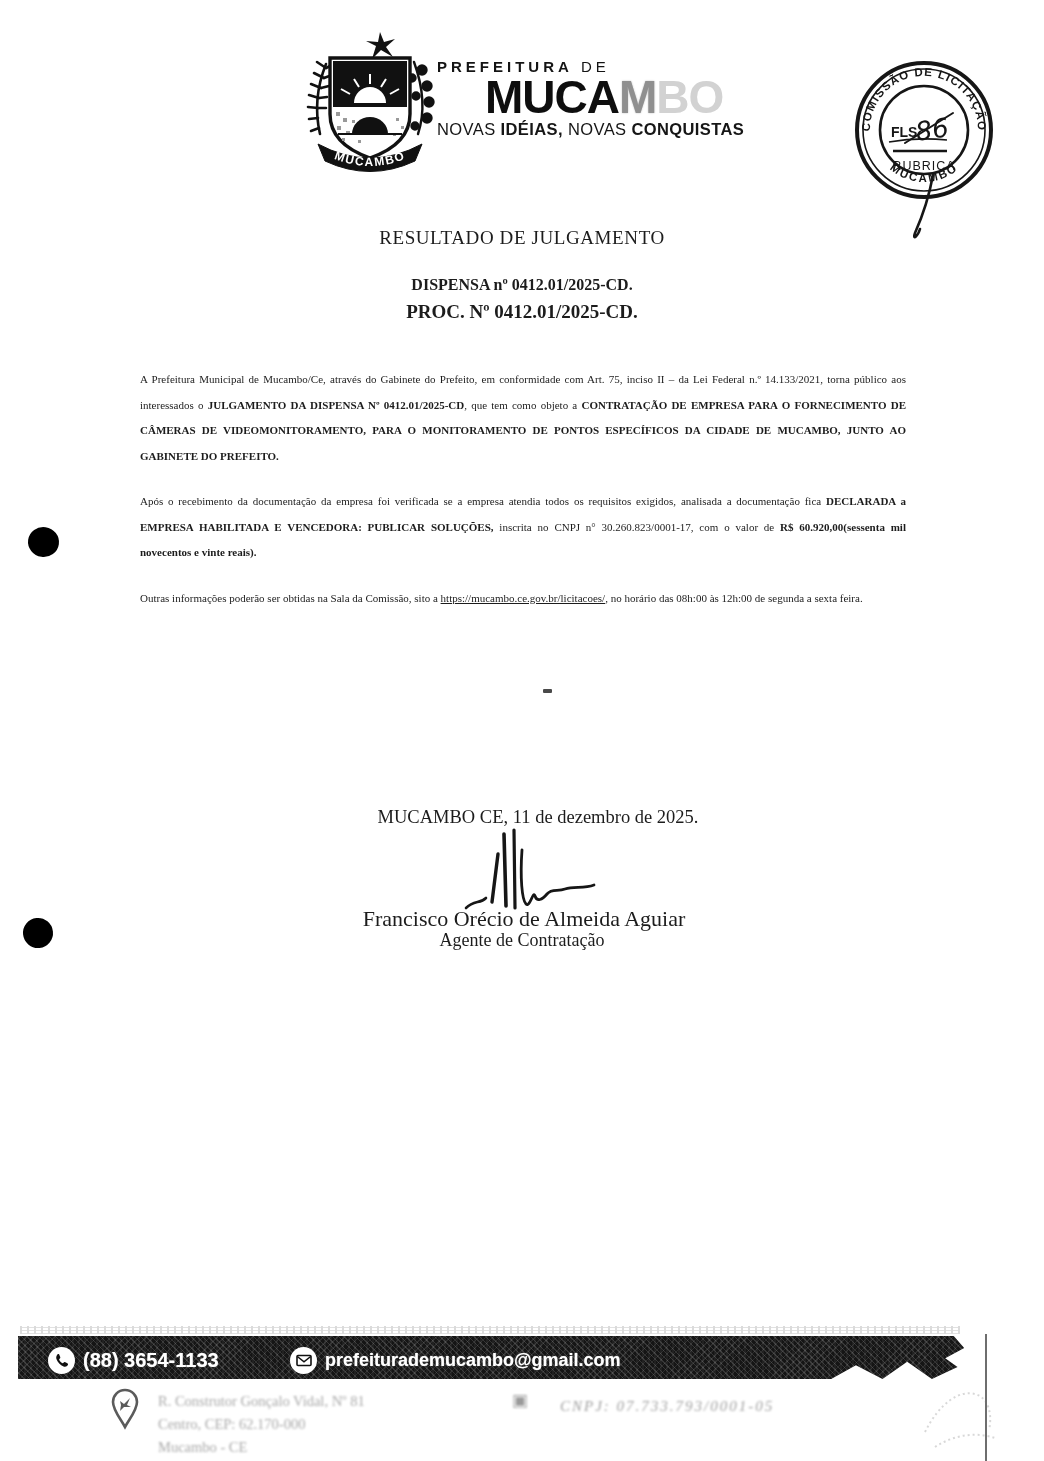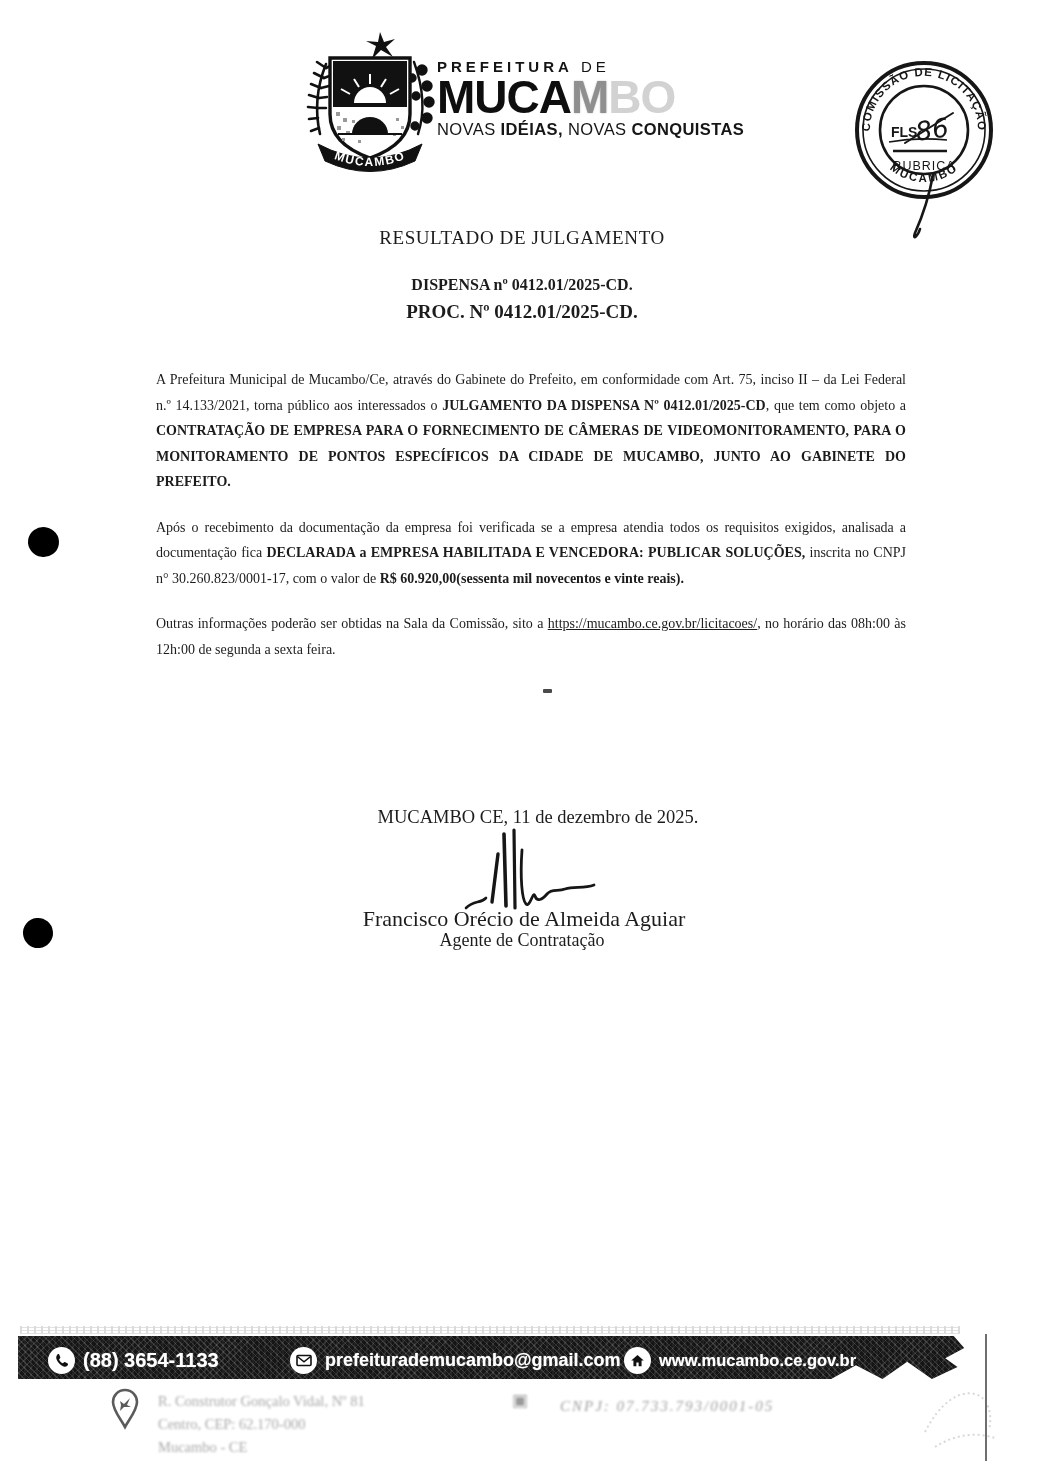--- a/index.html
+++ b/index.html
@@ -6,37 +6,37 @@
   .page{position:relative;width:1044px;height:1461px;margin:0 auto;background:#ffffff;overflow:hidden;
         font-family:"Liberation Serif", serif;color:#1c1c1c;}
   .abs{position:absolute;}
 
   
   .crest{left:300px;top:30px;width:140px;height:148px;}
   .brand{left:437px;top:58px;width:300px;}
   .brand-top{font-family:"Liberation Sans", sans-serif;font-size:15px;letter-spacing:4px;color:#141414;white-space:nowrap;}
   .brand-top .b{font-weight:800;}
   .brand-name{font-family:"Liberation Sans", sans-serif;font-weight:800;font-size:46px;line-height:42px;letter-spacing:-1px;white-space:nowrap;margin-top:1px;}
-  .brand-name .solid{color:#0e0e0e;}
+  .brand-name .solid{color:#0e0e0e;margin-left:48px;}
   .brand-name .fade-m{color:#8f8f8f;text-shadow:0 0 2px #bbb;}
   .brand-name .fade-bo{color:#d2d2d2;}
   .brand-tag{font-family:"Liberation Sans", sans-serif;font-size:16.5px;letter-spacing:.4px;color:#161616;white-space:nowrap;margin-top:2px;}
   .brand-tag .b{font-weight:700;}
 
   
   .stamp{left:845px;top:55px;width:170px;height:195px;}
 
   
   .doc-title{left:0;top:227px;width:100%;text-align:center;font-size:19px;font-weight:normal;letter-spacing:.6px;}
   .proc1{left:0;top:276px;width:100%;text-align:center;font-size:16px;font-weight:bold;}
   .proc2{left:0;top:301px;width:100%;text-align:center;font-size:19px;font-weight:bold;}
 
   
   .body-block{left:140px;top:367px;width:766px;}
-  .body-block p{margin:0 0 20px 16px;font-size:14px;line-height:25.5px;text-align:justify;}
+  .body-block p{margin:0 0 20px 0;font-size:11px;line-height:25.5px;text-align:justify;}
   .body-block p span.b{font-weight:bold;}
   .body-block p span.u{text-decoration:underline;}
 
   .tiny-mark{left:543px;top:689px;width:9px;height:4px;background:#2a2a2a;opacity:.85;border-radius:1px;}
 
   
   .dateline{left:0;top:807px;width:100%;text-align:center;font-size:18.5px;padding-left:16px;}
   .sig{left:452px;top:828px;width:180px;height:96px;}
   .signer-name{left:2px;top:906px;width:100%;text-align:center;font-size:22px;}
   .signer-role{left:0;top:930px;width:100%;text-align:center;font-size:18px;}
@@ -210,28 +210,20 @@
     </div>
     <div class="cb-item cb-email">
       <span class="cb-icon">
         <svg width="16" height="13" viewBox="0 0 24 18">
             <rect x="1.5" y="1.5" width="21" height="15" rx="1.5" fill="none" stroke="#111" stroke-width="2.4"></rect>
             <path d="M2 3 L12 11 L22 3" fill="none" stroke="#111" stroke-width="2.4"></path>
           </svg>
       </span>
       <span>prefeiturademucambo@gmail.com</span>
     </div>
-    <div class="cb-item cb-site">
-      <span class="cb-icon">
-        <svg width="15" height="15" viewBox="0 0 24 24">
-            <path d="M12 3 L22 12 H18.5 V21 H13.8 V15 H10.2 V21 H5.5 V12 H2 Z" fill="#111"></path>
-          </svg>
-      </span>
-      <span>www.mucambo.ce.gov.br</span>
-    </div>
   </div>
 
   <svg class="abs addr-pin" viewBox="0 0 30 42">
     <path d="M15 2 C8 2 3 7.5 3 14 C3 22 10 30 15 39 C20 30 27 22 27 14 C27 7.5 22 2 15 2 Z" fill="none" stroke="#333" stroke-width="2.6"></path>
     <path d="M10 13 l4 3 l6 -6 l-3 7 l4 2 l-7 0 l-4 4 l1 -6 Z" fill="#333"></path>
   </svg>
   <div class="abs addr-lines">
     <div>R. Construtor Gonçalo Vidal, Nº 81</div>
     <div>Centro, CEP: 62.170-000</div>
     <div>Mucambo - CE</div>

